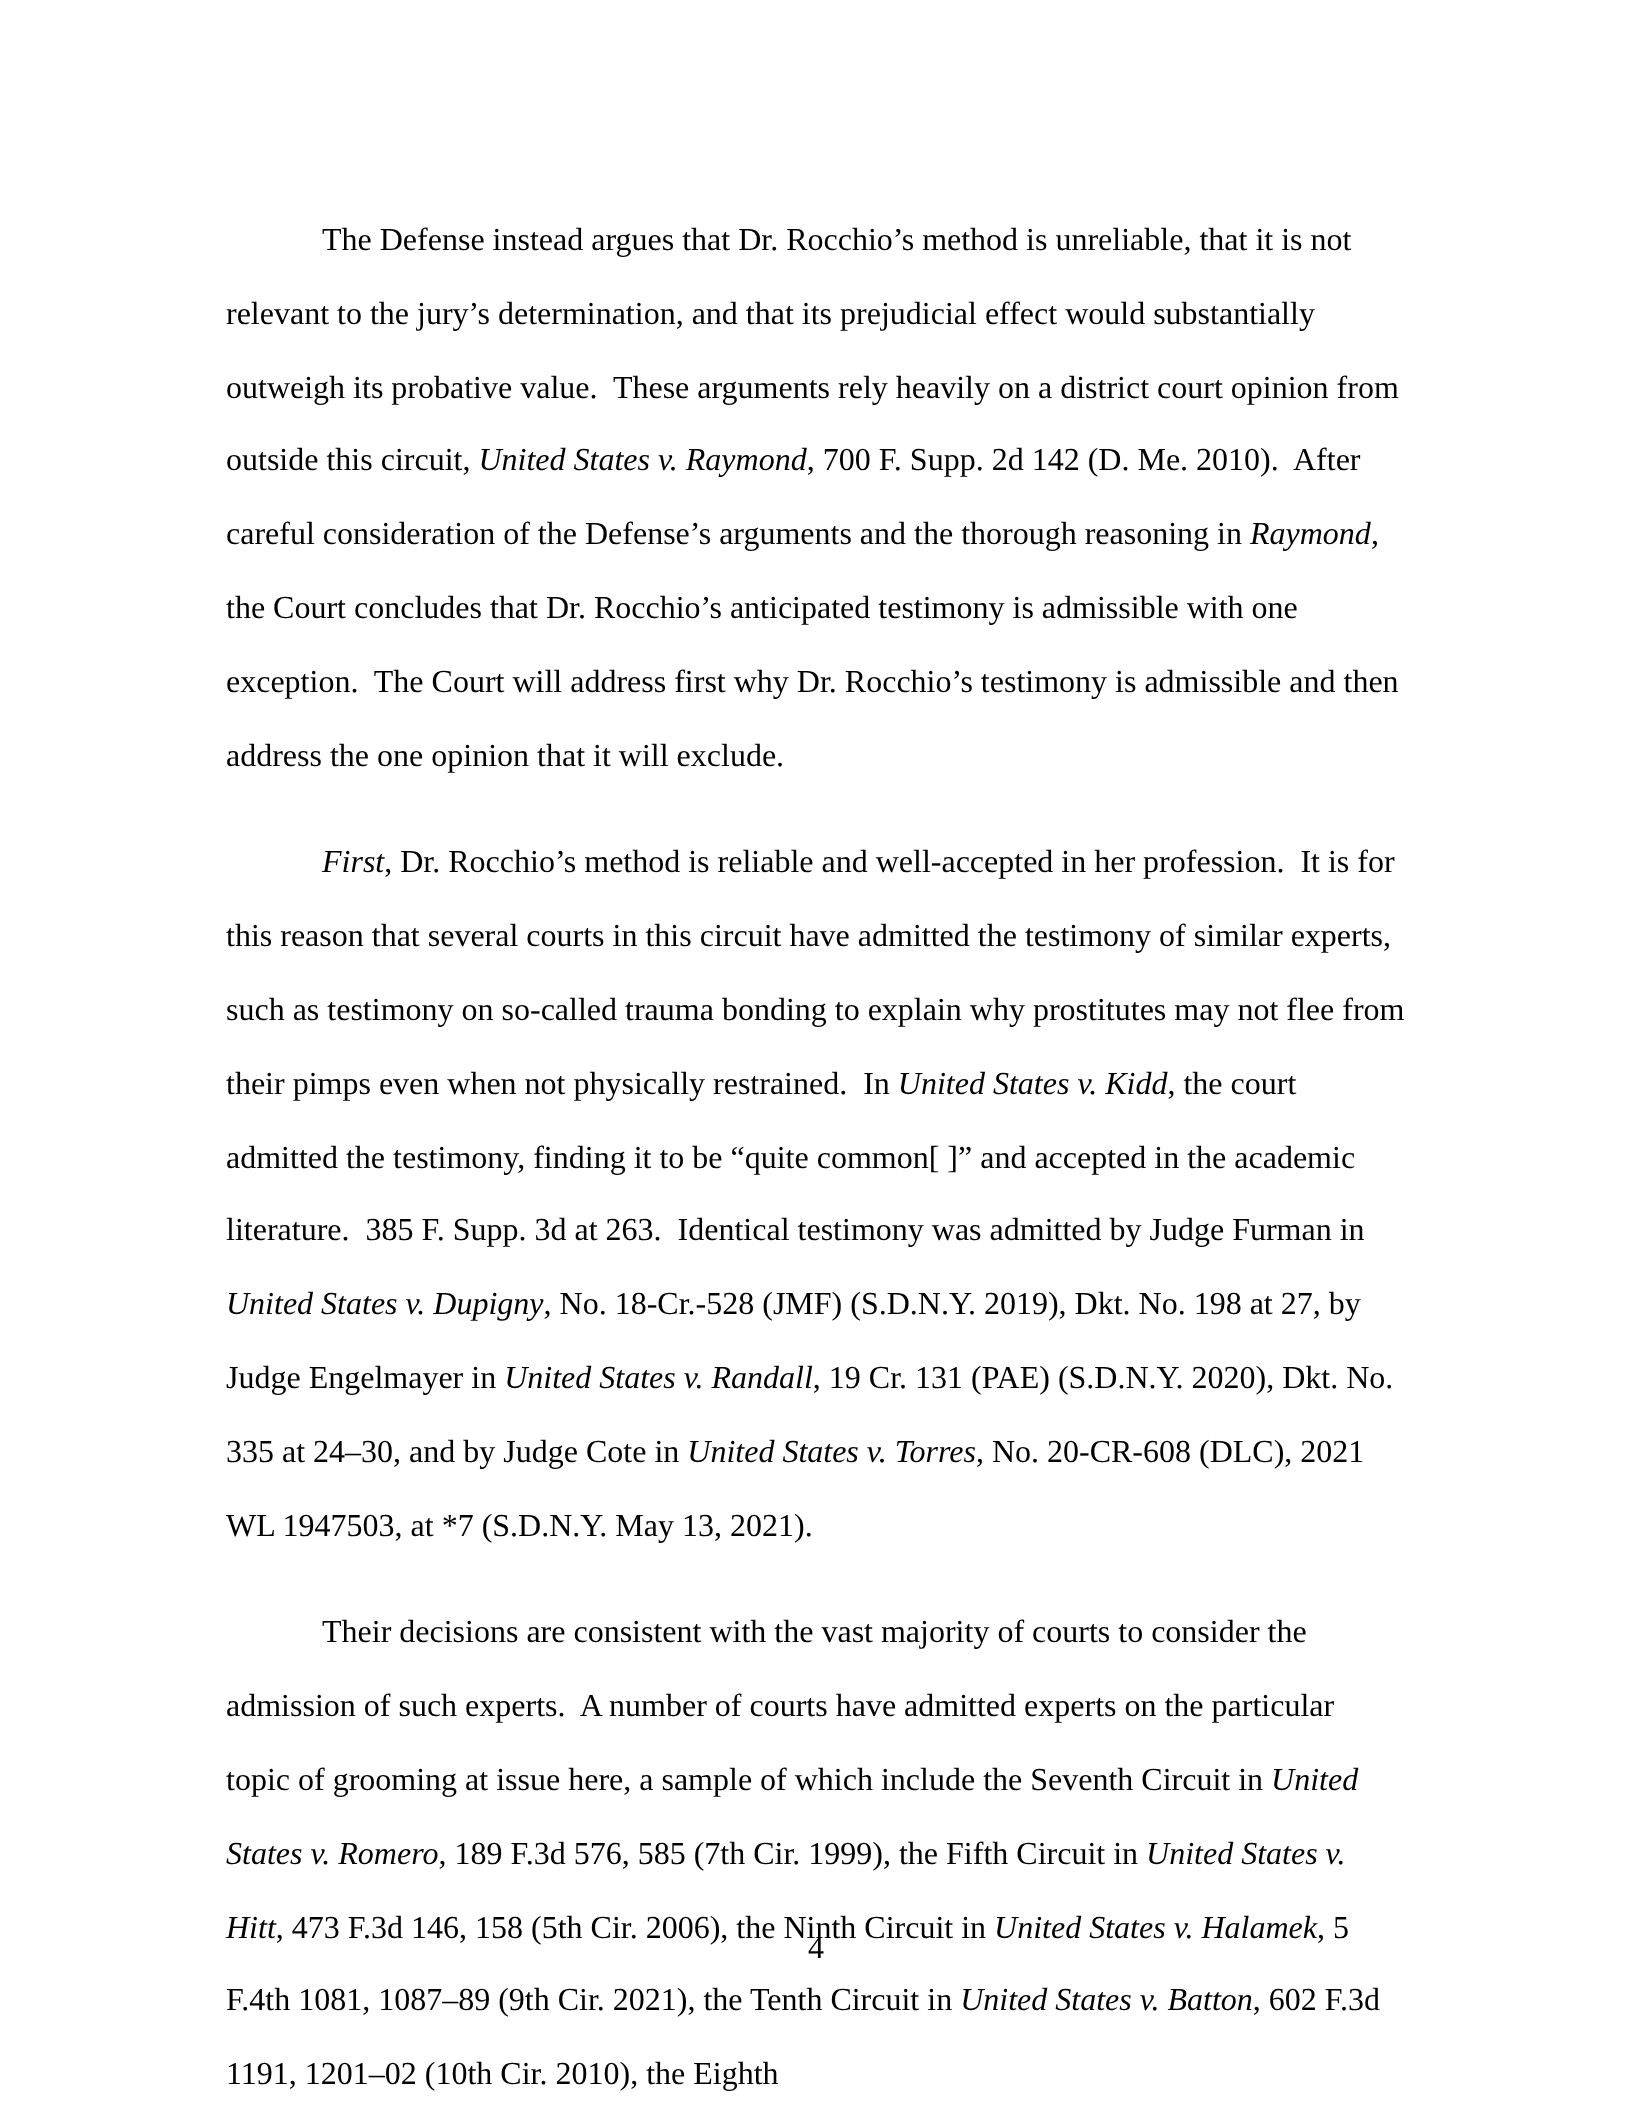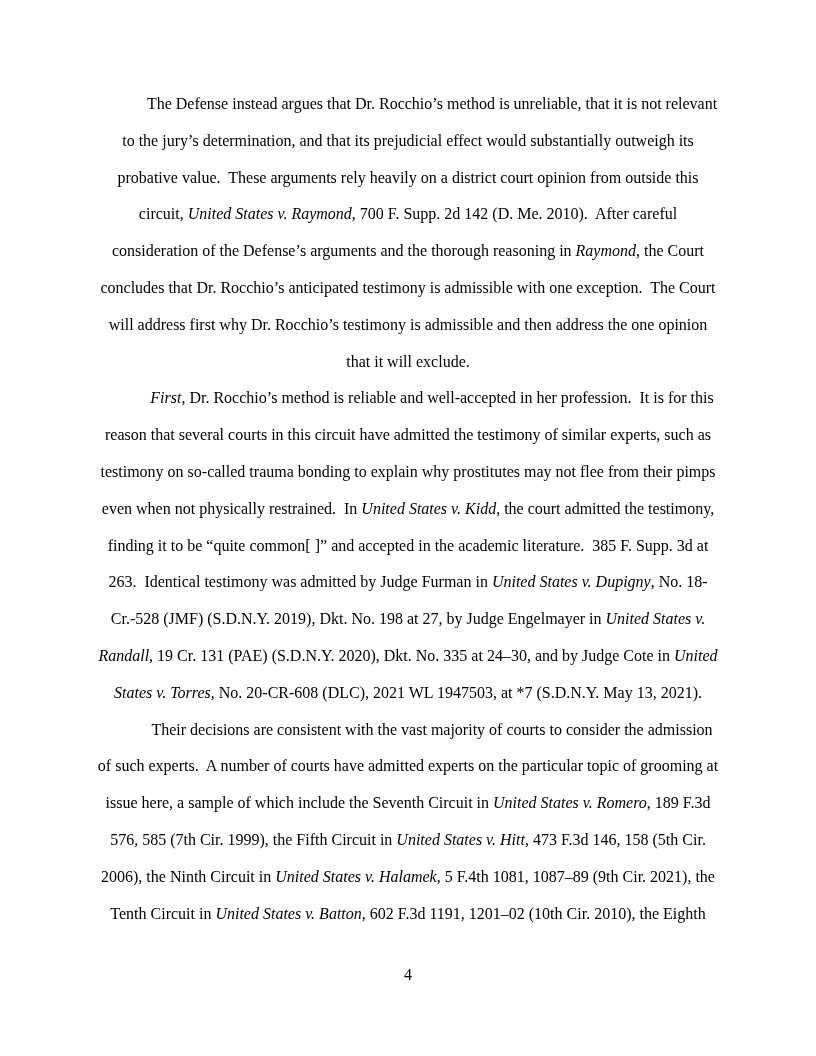--- a/index.html
+++ b/index.html
@@ -17,24 +17,24 @@
     font-size: 16px;
     overflow: hidden;
   }
   .content {
     position: absolute;
     left: 96px;
     top: 86px;
     width: 624px;
   }
   .para {
-    margin: 0;
+    margin: 17px;
     line-height: 36.8px;
     text-indent: 48px;
-    text-align: center;
+    text-align: left;
     white-space: pre-wrap;
   }
   .para .italic {
     font-style: italic;
   }
   .page-number {
     position: absolute;
     left: 0;
     top: 965px;
     width: 100%;

